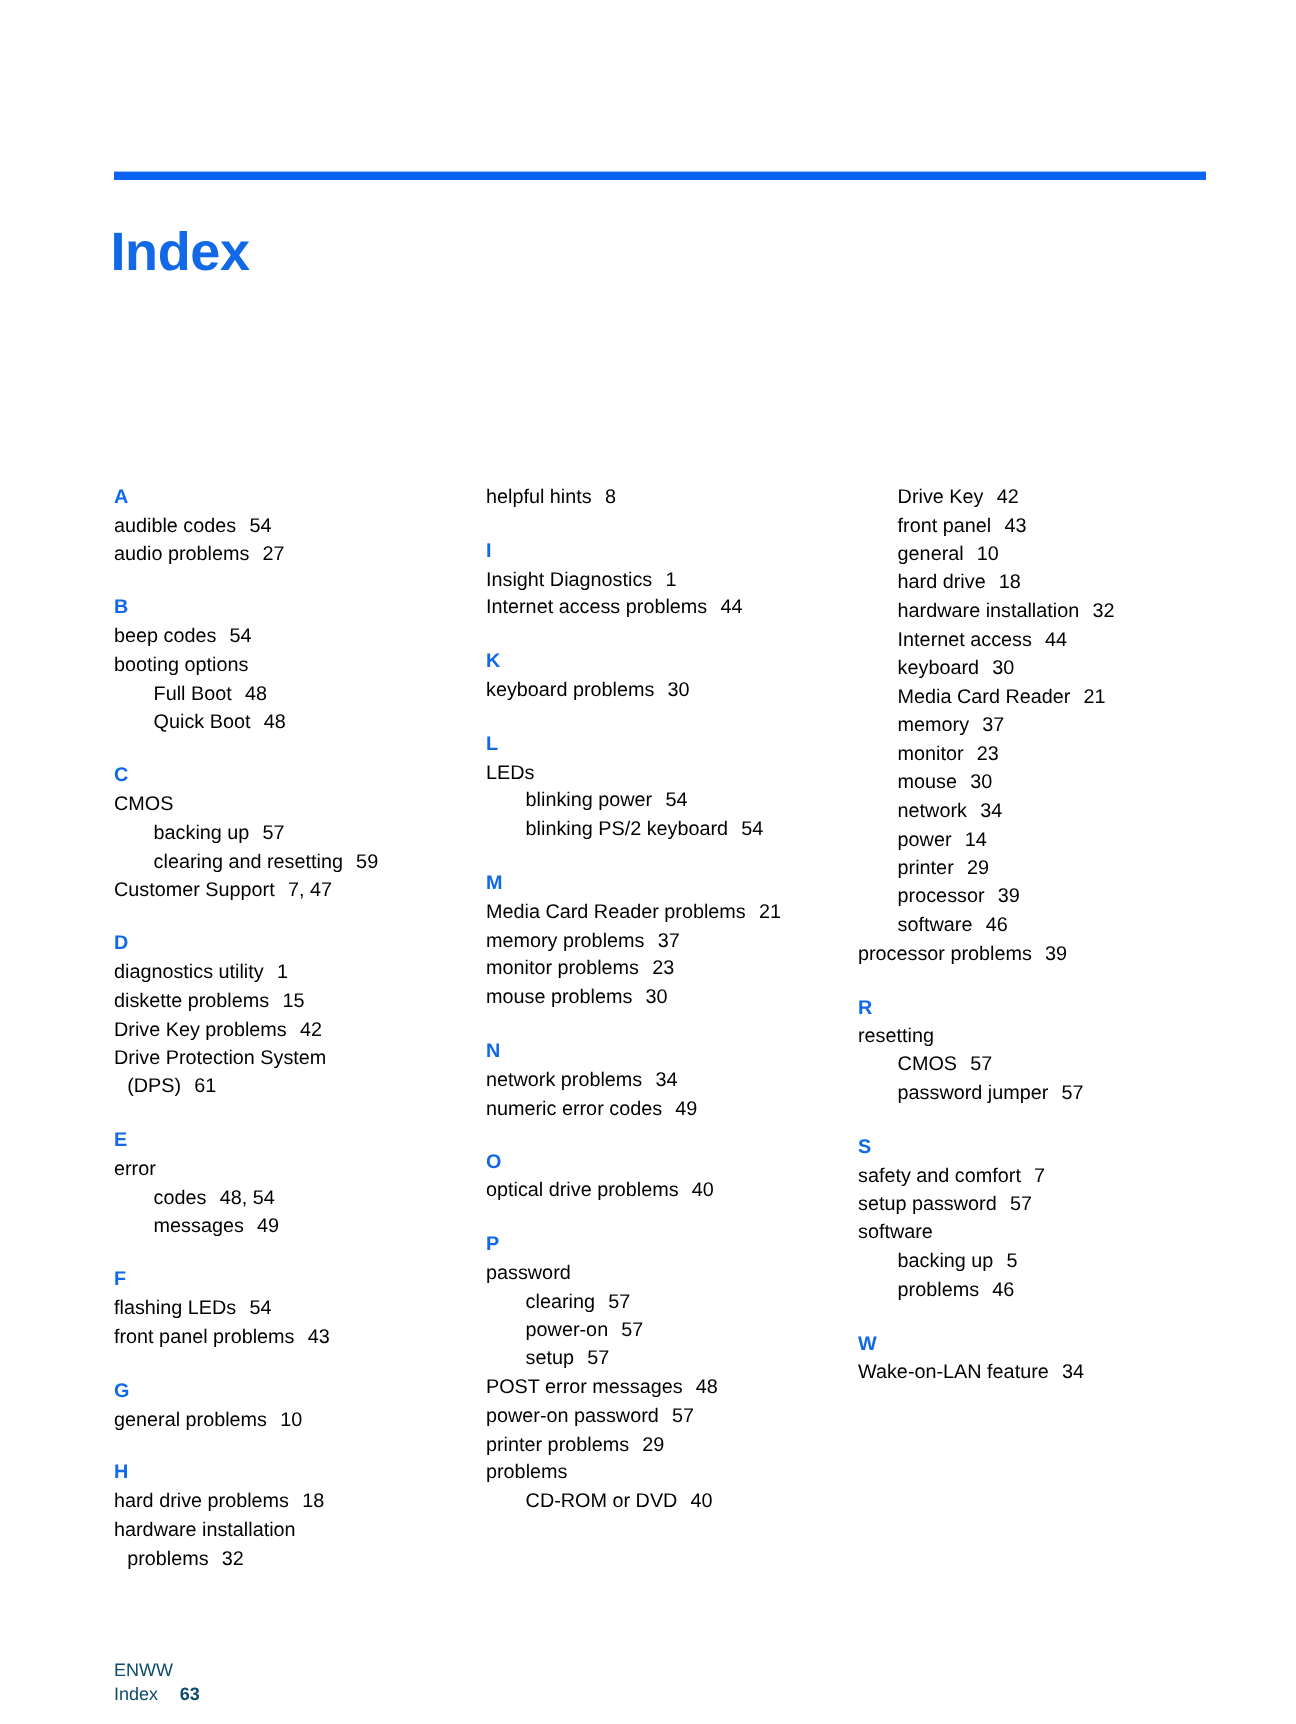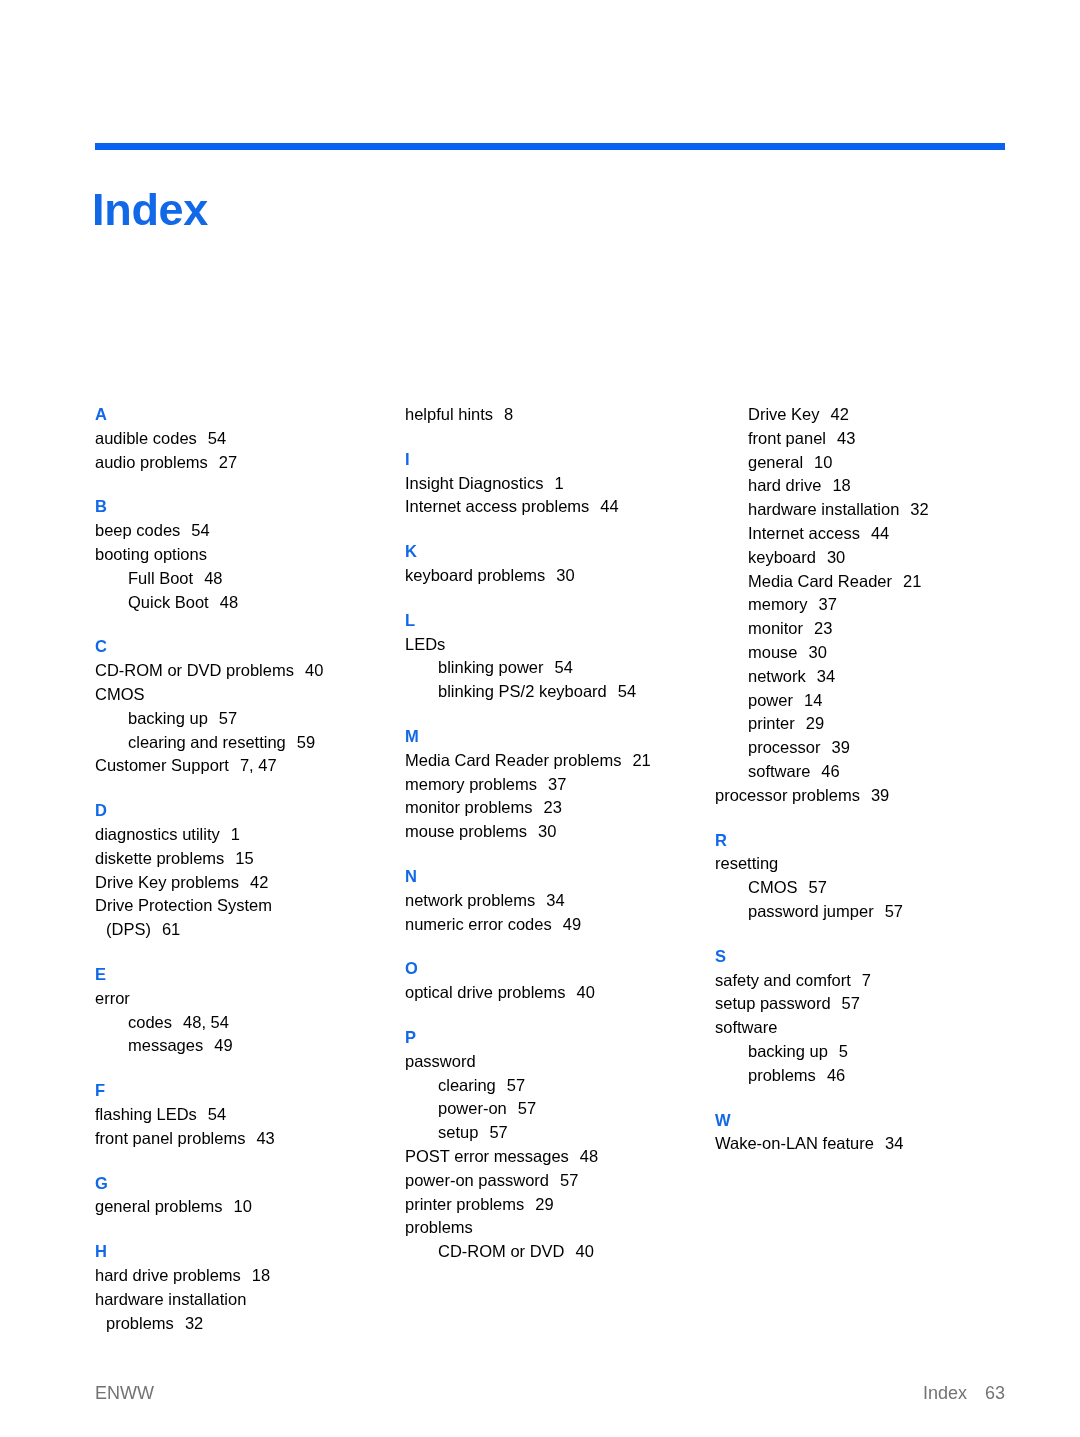--- a/index.html
+++ b/index.html
@@ -85,51 +85,50 @@
   }
   .section-letter.first { margin-top: 0; }
 
   
   .footer {
     position: absolute;
     left: 95px;
     top: 1346px;
     width: 910px;
     display: flex;
-    flex-direction: row;
+    flex-direction: column;
     justify-content: space-between;
     align-items: baseline;
-    font-size: 18px;
+    font-size: 15px;
     line-height: 20px;
     font-family: "Liberation Sans", sans-serif;
-    color: #737373;
+    color: #0c4a6e;
   }
   .footer-right { display: flex; flex-direction: row; }
-  .footer-right .fpg { padding-left: 18px; }
+  .footer-right .fpg { padding-left: 18px; font-weight: bold; }
 </style>
 </head>
 <body>
 
 <div class="page">
 
   <div class="title-rule"></div>
   <h1 class="page-title">Index</h1>
 
   <div class="columns" id="columns-root">
       <div class="column">
         <div class="section-letter first">A</div>
         <div class="entry lvl1"><span>audible codes</span><span class="pg">54</span></div>
         <div class="entry lvl1"><span>audio problems</span><span class="pg">27</span></div>
         <div class="section-letter">B</div>
         <div class="entry lvl1"><span>beep codes</span><span class="pg">54</span></div>
         <div class="entry lvl1"><span>booting options</span></div>
         <div class="entry lvl2"><span>Full Boot</span><span class="pg">48</span></div>
         <div class="entry lvl2"><span>Quick Boot</span><span class="pg">48</span></div>
         <div class="section-letter">C</div>
-        <div class="entry lvl1"><span>CD-ROM or DVD problems</span><span class="pg">40</span></div>
         <div class="entry lvl1"><span>CMOS</span></div>
         <div class="entry lvl2"><span>backing up</span><span class="pg">57</span></div>
         <div class="entry lvl2"><span>clearing and resetting</span><span class="pg">59</span></div>
         <div class="entry lvl1"><span>Customer Support</span><span class="pg">7,  47</span></div>
         <div class="section-letter">D</div>
         <div class="entry lvl1"><span>diagnostics utility</span><span class="pg">1</span></div>
         <div class="entry lvl1"><span>diskette problems</span><span class="pg">15</span></div>
         <div class="entry lvl1"><span>Drive Key problems</span><span class="pg">42</span></div>
         <div class="entry lvl1"><span>Drive Protection System</span></div>
         <div class="entry cont"><span>(DPS)</span><span class="pg">61</span></div>

